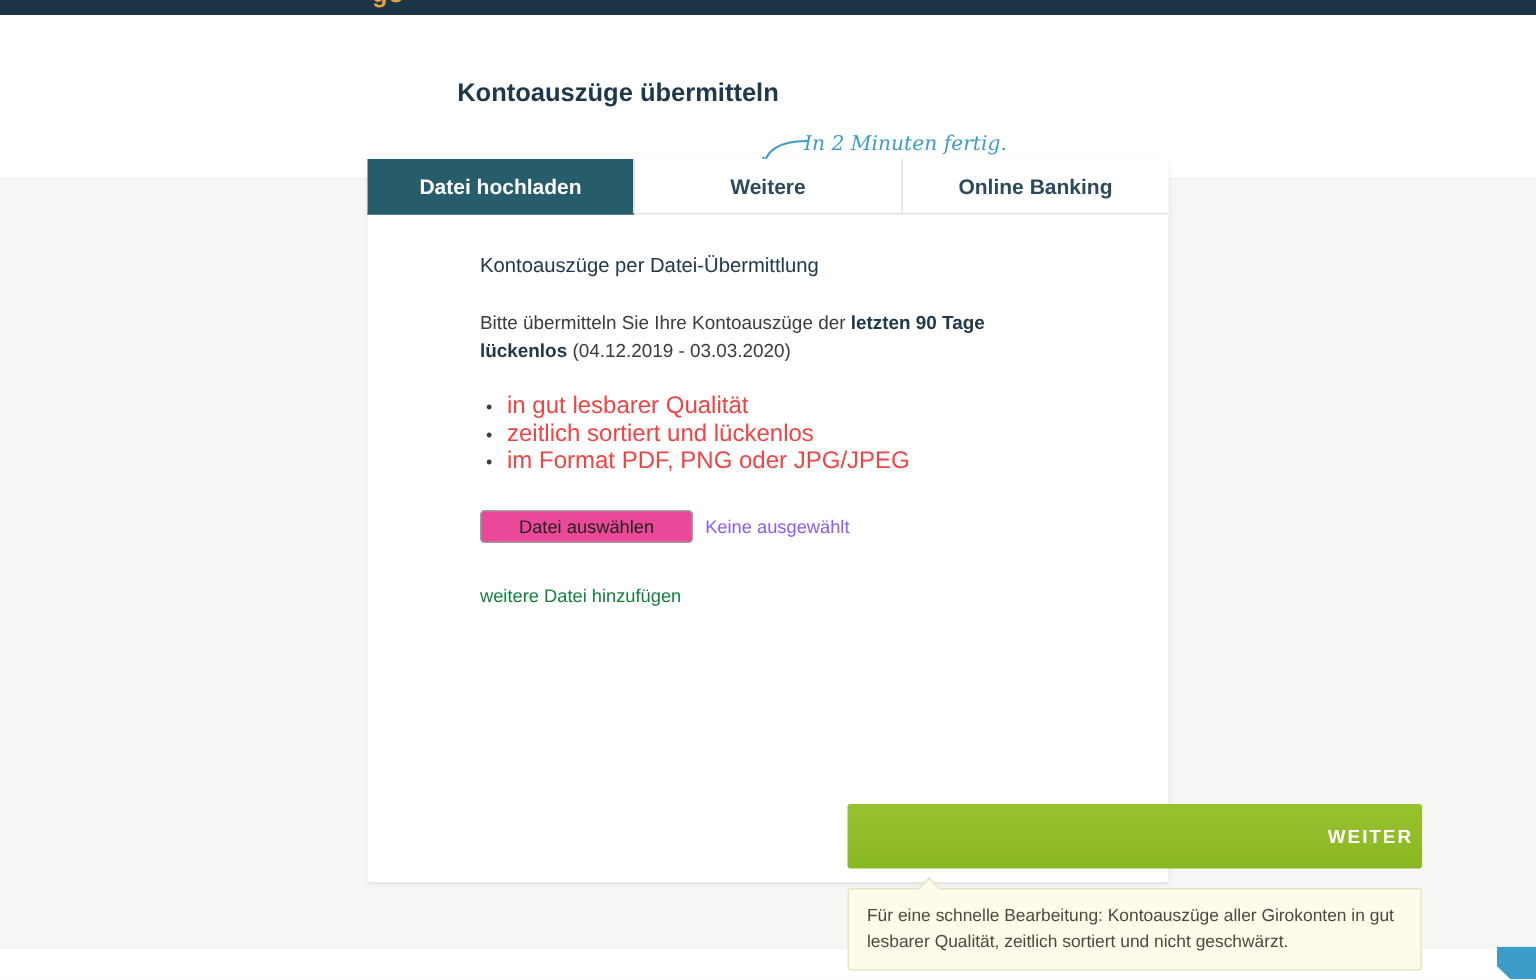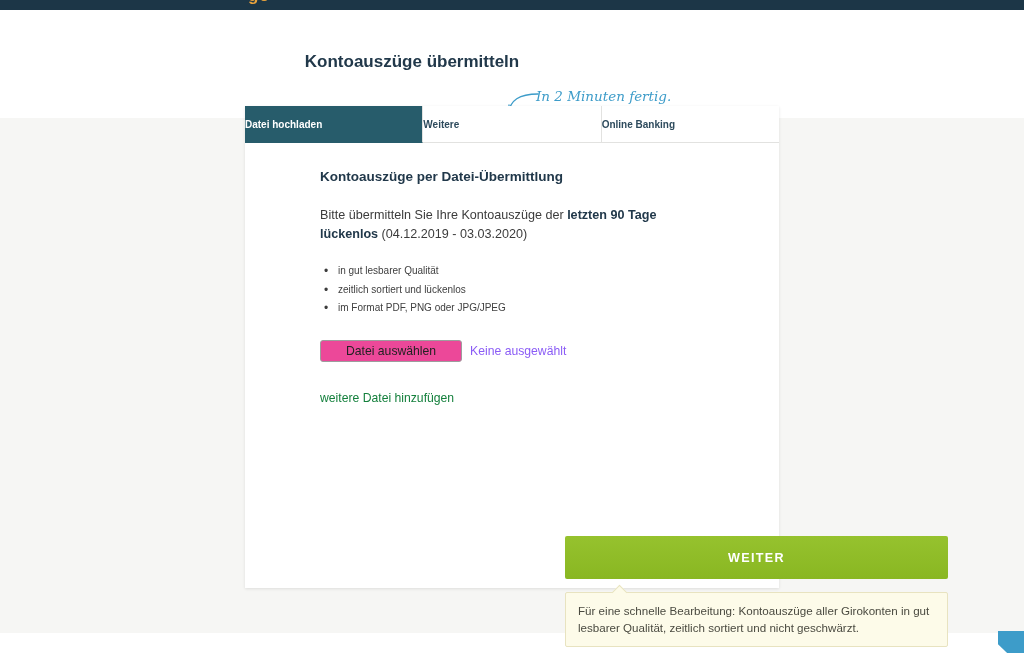--- a/index.html
+++ b/index.html
@@ -114,22 +114,22 @@
   
   .tabs {
     display: flex;
     width: 534px;
     height: 37px;
   }
   .tab {
     flex: 1 1 0;
     height: 37px;
     line-height: 37px;
-    text-align: left;
-    font-size: 10px;
+    text-align: center;
+    font-size: 14px;
     font-weight: bold;
     color: #2d4a5c;
     background: #ffffff;
     border-right: 1px solid #e2e2e0;
     border-bottom: 1px solid #e2e2e0;
     cursor: pointer;
     user-select: none;
   }
   .tab:last-child { border-right: none; }
   .tab.active {
@@ -138,43 +138,43 @@
     border-bottom-color: #275c6b;
   }
 
   
   .card-content {
     position: relative;
     padding: 26px 40px 0 75px;
   }
   .section-title {
     font-size: 13.5px;
-    font-weight: bold;
+    font-weight: normal;
     color: #21384a;
     margin: 0 0 22px 0;
   }
   .intro {
     font-size: 12.6px;
     line-height: 19px;
     color: #3c3c3c;
     margin: 0 0 18px 0;
     max-width: 380px;
   }
   .intro b { font-weight: bold; color: #21384a; }
 
   .req-list {
     margin: 0 0 22px 0;
     padding: 0 0 0 16px;
     list-style: none;
   }
   .req-list li {
     position: relative;
-    font-size: 10px;
+    font-size: 16px;
     line-height: 18.5px;
-    color: #404040;
+    color: #ef4444;
     padding-left: 2px;
   }
   .req-list li::before {
     content: "\2022";
     position: absolute;
     left: -12px;
     top: 0;
     color: #3c3c3c;
     font-size: 12px;
   }
@@ -215,21 +215,21 @@
     position: absolute;
     left: 320px;
     top: 430px;
     width: 383px;
   }
   .cta {
     display: block;
     width: 383px;
     height: 43px;
     line-height: 43px;
-    text-align: center;
+    text-align: right;
     background: linear-gradient(to bottom, #96c22e 0%, #89b722 100%);
     color: #ffffff;
     font-size: 12.6px;
     font-weight: bold;
     letter-spacing: 1.3px;
     border: none;
     border-radius: 2px;
     cursor: pointer;
     font-family: "Liberation Sans", sans-serif;
   }

